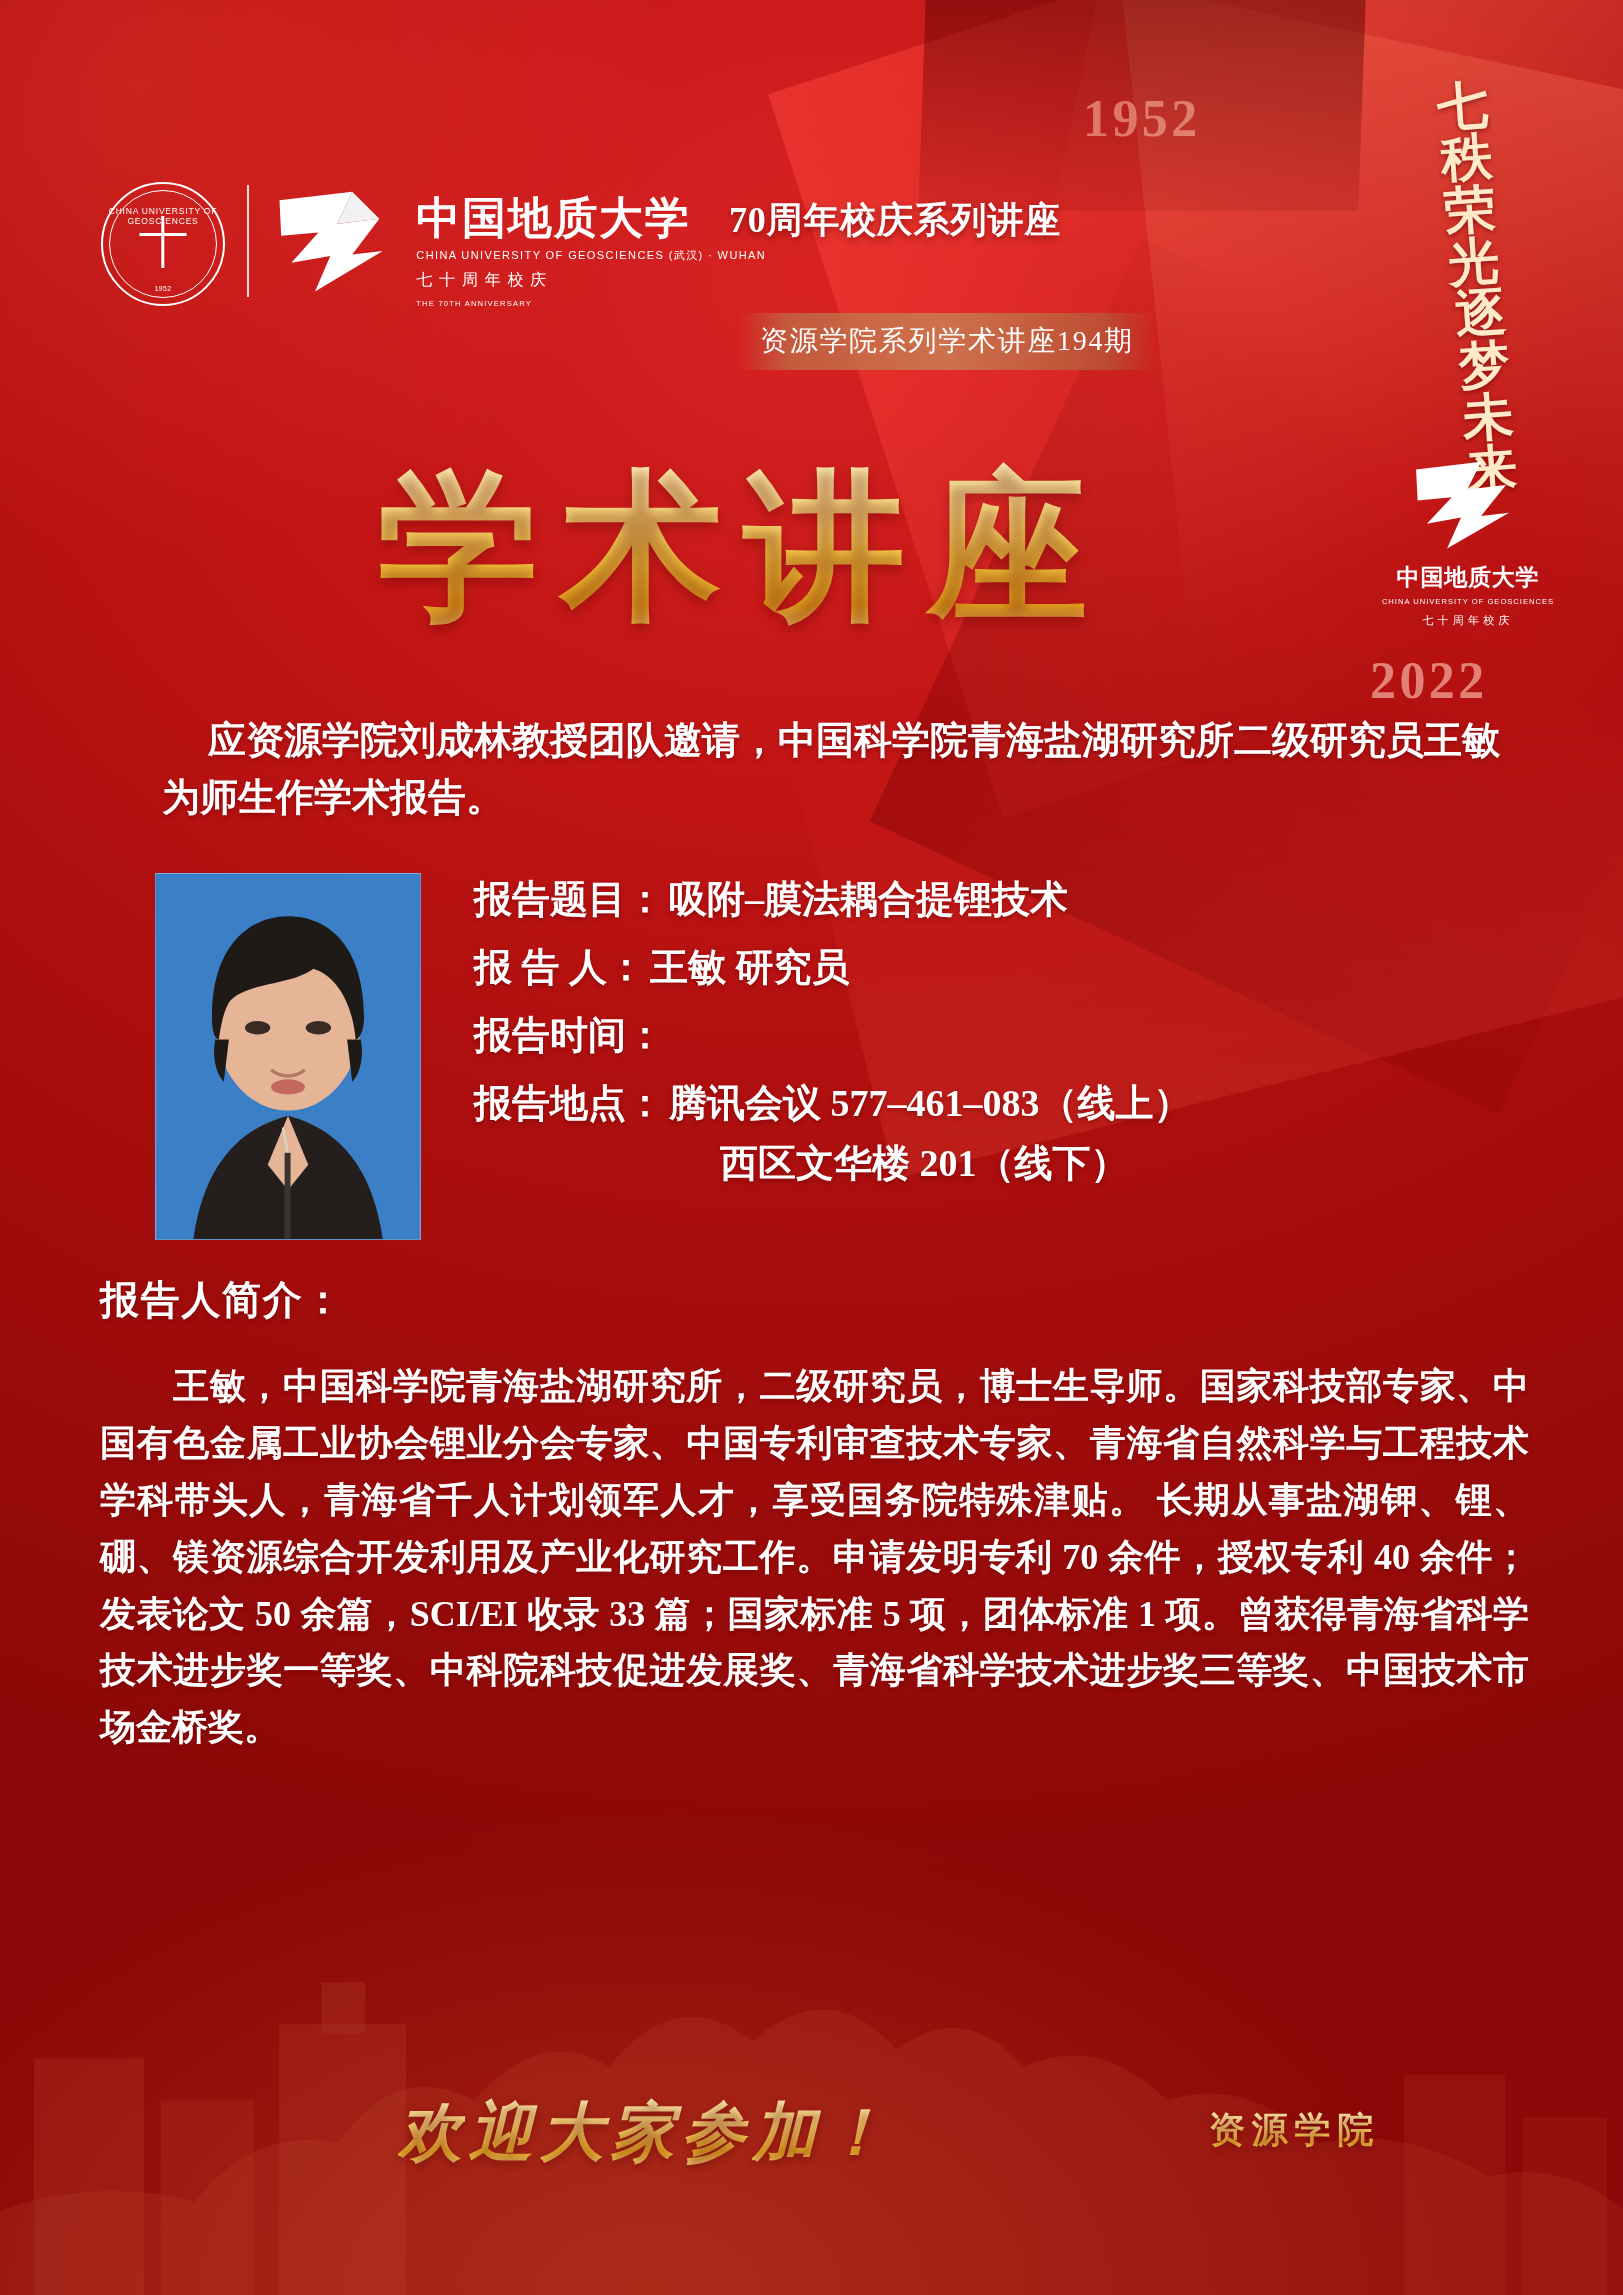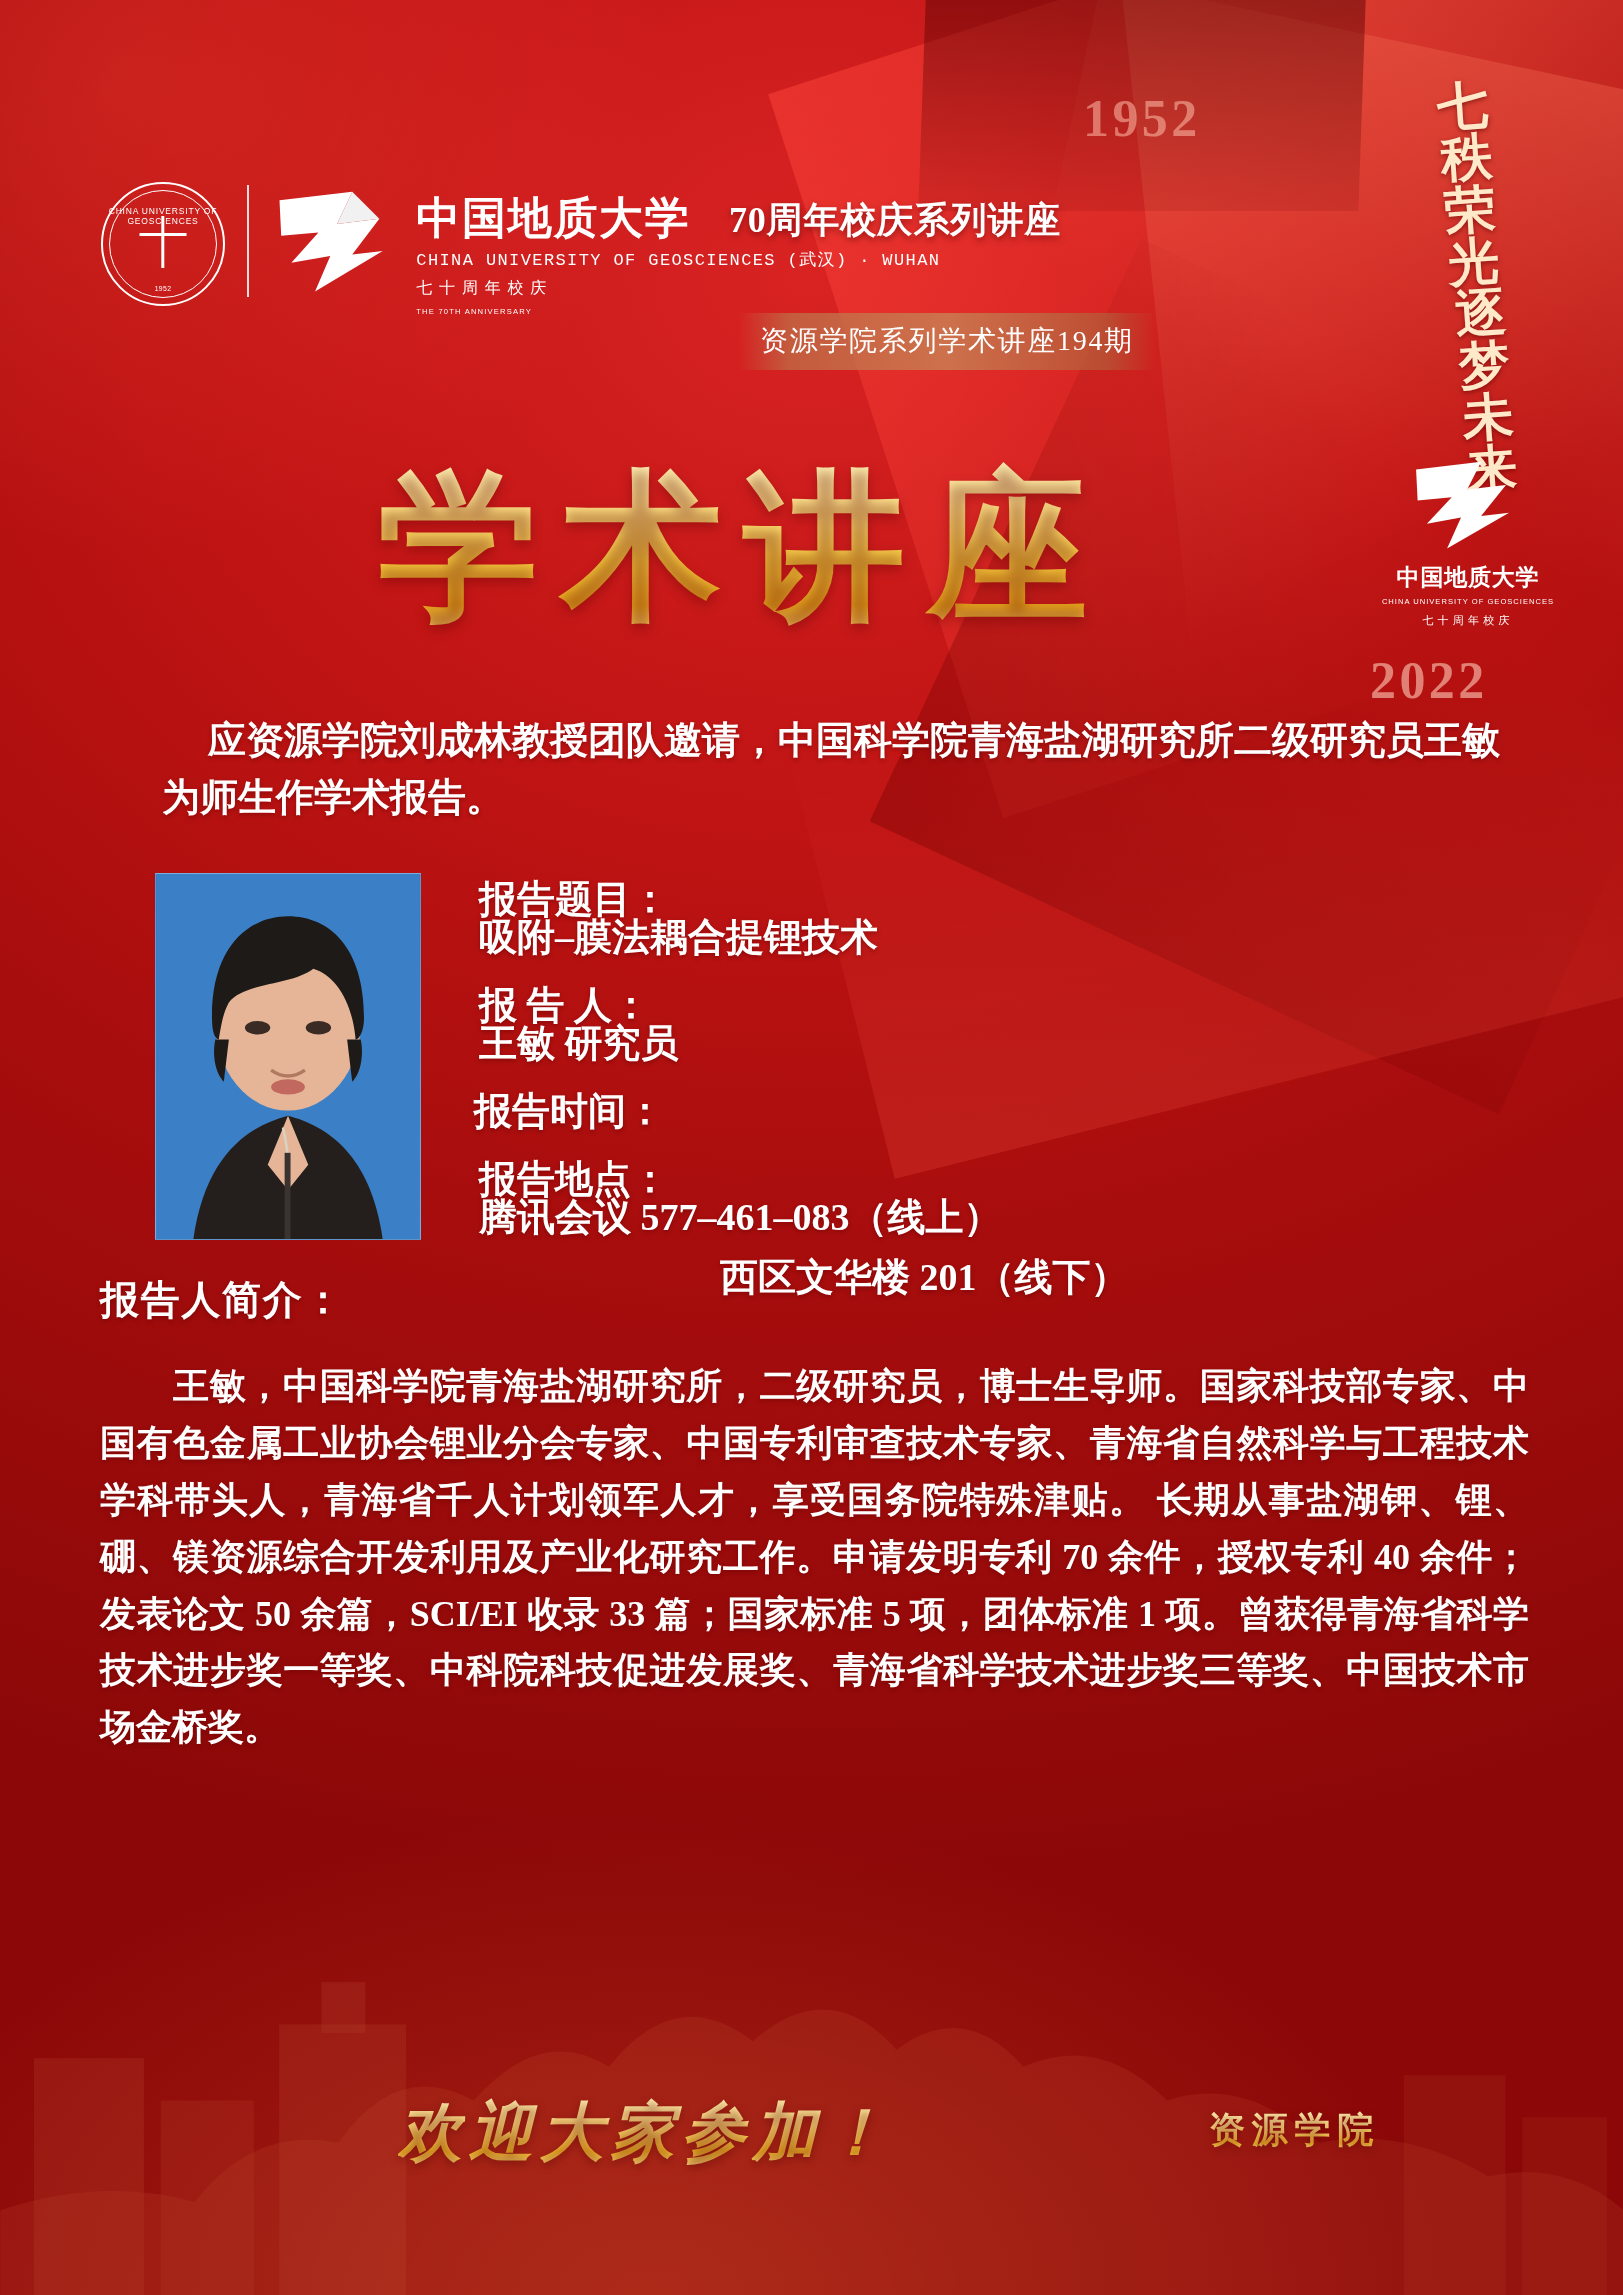--- a/index.html
+++ b/index.html
@@ -168,25 +168,24 @@
   }
   .univ-name .cn {
     font-family: "Liberation Serif", "DejaVu Serif", serif;
     font-size: 44px;
     font-weight: bold;
     color: #ffffff;
     letter-spacing: 1.7px;
     line-height: 1;
   }
   .univ-name .en {
-    font-size: 17px;
+    font-size: 11px;
     color: #ffffff;
     letter-spacing: 1.4px;
     margin-top: 6.8px;
-    font-family: Liberation Mono, monospace;
   }
   .univ-name .anniv {
     font-size: 16px;
     color: #ffffff;
     letter-spacing: 6.8px;
     margin-top: 7.6px;
     font-family: "Liberation Serif", "DejaVu Serif", serif;
   }
   .univ-name .anniv-en {
     font-size: 7.6px;
@@ -295,21 +294,20 @@
     font-size: 38px;
     font-weight: bold;
     line-height: 1.0;
     text-shadow: 0 1.7px 4.2px rgba(90,0,0,0.45);
   }
   .info .row {
     display: flex;
     align-items: baseline;
     margin-bottom: 30px;
     white-space: nowrap;
-    flex-direction: column;
   }
   .info .lbl { flex: none; }
   .info .val { margin-left: 5px; }
   .info .row.indent { padding-left: 241px; margin-top: -8.5px; }
 
   
   .bio-head {
     position: absolute;
     top: 1273px; left: 100px;
     font-family: "Liberation Serif", "DejaVu Serif", serif;

